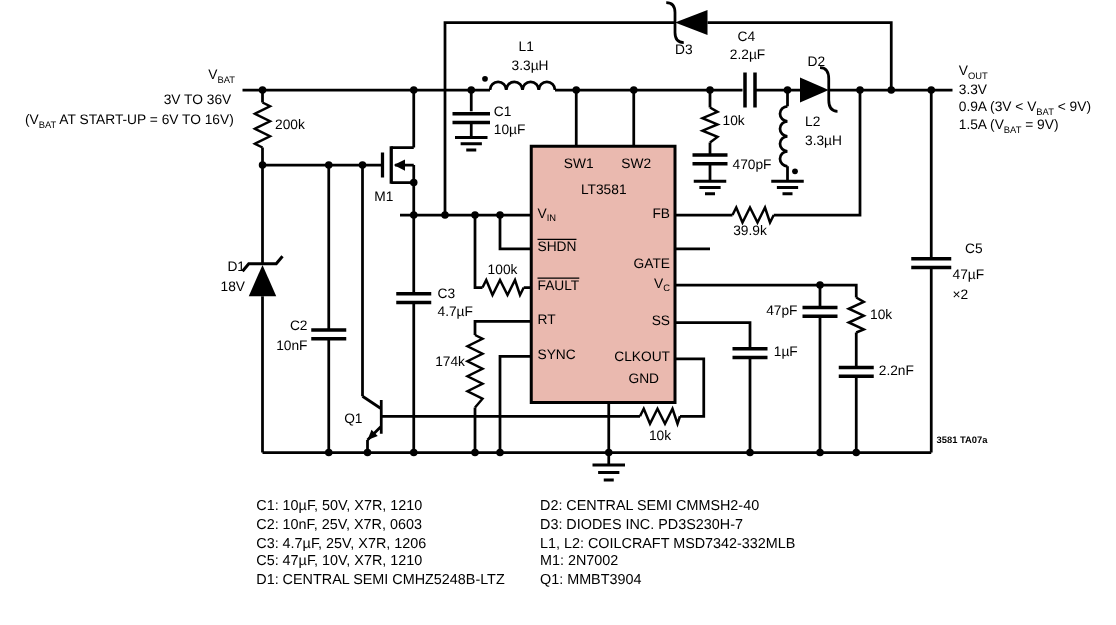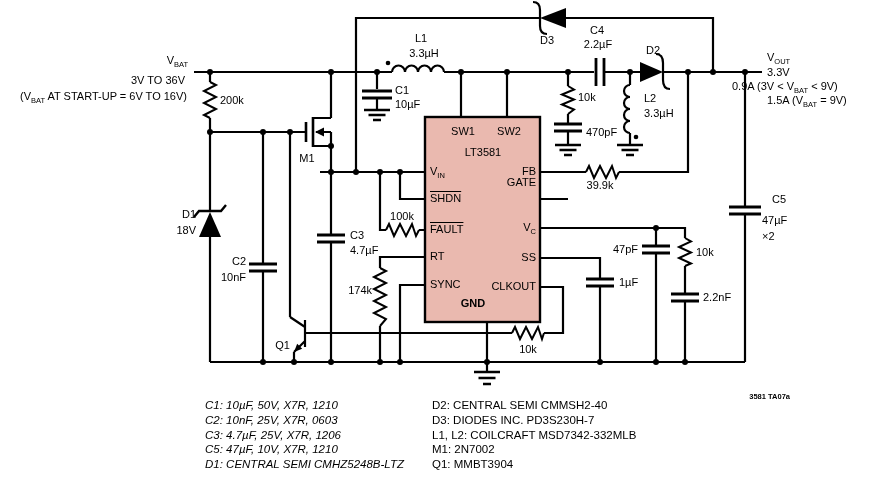--- a/index.html
+++ b/index.html
@@ -136,21 +136,21 @@
     <circle cx="685" cy="362" r="3"></circle>
   </g>
 </svg>
 
 <div class="lbl" style="right:705px;top:54px;"><span>V</span><sub>BAT</sub></div>
 <div class="lbl" style="right:708px;top:74px;">3V TO 36V</div>
 <div class="lbl" style="right:706px;top:90px;"><span>(V</span><sub>BAT</sub><span> AT START-UP = 6V TO 16V)</span></div>
 
 <div class="lbl" style="left:767px;top:51px;"><span>V</span><sub>OUT</sub></div>
 <div class="lbl" style="left:767px;top:66px;">3.3V</div>
-<div class="lbl" style="left:732px;top:80px;"><span>0.9A (3V &lt; V</span><sub>BAT</sub><span> &lt; 9V)</span></div>
+<div class="lbl" style="left:767px;top:80px;"><span>0.9A (3V &lt; V</span><sub>BAT</sub><span> &lt; 9V)</span></div>
 <div class="lbl" style="left:767px;top:94px;"><span>1.5A (V</span><sub>BAT</sub><span> = 9V)</span></div>
 
 <div class="lbl" style="left:220px;top:94px;">200k</div>
 <div class="lbl ctr" style="left:421px;top:32px;">L1</div>
 <div class="lbl ctr" style="left:424px;top:47px;">3.3µH</div>
 <div class="lbl" style="left:395px;top:84px;">C1</div>
 <div class="lbl" style="left:395px;top:98px;">10µF</div>
 <div class="lbl ctr" style="left:547px;top:34px;">D3</div>
 <div class="lbl ctr" style="left:597px;top:24px;">C4</div>
 <div class="lbl ctr" style="left:598px;top:38px;">2.2µF</div>
@@ -162,47 +162,47 @@
 <div class="lbl ctr" style="left:600px;top:179px;">39.9k</div>
 <div class="lbl ctr" style="left:307px;top:152px;">M1</div>
 <div class="lbl" style="right:697px;top:208px;">D1</div>
 <div class="lbl" style="right:697px;top:224px;">18V</div>
 <div class="lbl" style="right:647px;top:255px;">C2</div>
 <div class="lbl" style="right:647px;top:271px;">10nF</div>
 <div class="lbl" style="left:350px;top:229px;">C3</div>
 <div class="lbl" style="left:350px;top:244px;">4.7µF</div>
 <div class="lbl ctr" style="left:402px;top:210px;">100k</div>
 <div class="lbl" style="right:521px;top:284px;">174k</div>
-<div class="lbl" style="right:603px;top:339px;">Q1</div>
+<div class="lbl" style="right:603px;top:329px;">Q1</div>
 <div class="lbl" style="right:255px;top:243px;">47pF</div>
 <div class="lbl" style="left:696px;top:246px;">10k</div>
 <div class="lbl" style="left:703px;top:291px;">2.2nF</div>
 <div class="lbl" style="left:619px;top:276px;">1µF</div>
 <div class="lbl ctr" style="left:528px;top:343px;">10k</div>
 <div class="lbl" style="left:762px;top:193px;padding-left:10px;">C5</div>
 <div class="lbl" style="left:762px;top:214px;">47µF</div>
 <div class="lbl" style="left:762px;top:230px;">×2</div>
-<div class="tiny" style="right:103px;top:347px;margin-top:45px;">3581 TA07a</div>
+<div class="tiny" style="right:103px;top:347px;">3581 TA07a</div>
 
 <div class="lbl ctr" style="left:463px;top:125px;">SW1</div>
 <div class="lbl ctr" style="left:509px;top:125px;">SW2</div>
 <div class="lbl ctr" style="left:483px;top:146px;">LT3581</div>
 <div class="lbl" style="left:430px;top:165px;"><span>V</span><sub>IN</sub></div>
 <div class="lbl bar" style="left:430px;top:192px;">SHDN</div>
 <div class="lbl bar" style="left:430px;top:223px;">FAULT</div>
 <div class="lbl" style="left:430px;top:250px;">RT</div>
 <div class="lbl" style="left:430px;top:278px;">SYNC</div>
 <div class="lbl" style="right:357px;top:165px;">FB</div>
-<div class="lbl" style="right:357px;top:176px;text-align:right;">GATE</div>
+<div class="lbl" style="right:357px;top:205px;text-align:right;">GATE</div>
 <div class="lbl" style="right:357px;top:221px;"><span>V</span><sub>C</sub></div>
 <div class="lbl" style="right:357px;top:251px;">SS</div>
 <div class="lbl" style="right:357px;top:280px;">CLKOUT</div>
-<div class="lbl ctr" style="left:473px;top:297px;font-weight:bold;">GND</div>
-
-<div class="bom" style="left:205px;top:398px;font-style:italic;">
+<div class="lbl ctr" style="left:515px;top:297px;">GND</div>
+
+<div class="bom" style="left:205px;top:398px;">
   <div>C1: 10µF, 50V, X7R, 1210</div>
   <div>C2: 10nF, 25V, X7R, 0603</div>
   <div>C3: 4.7µF, 25V, X7R, 1206</div>
   <div>C5: 47µF, 10V, X7R, 1210</div>
   <div>D1: CENTRAL SEMI CMHZ5248B-LTZ</div>
 </div>
 <div class="bom" style="left:432px;top:398px;">
   <div>D2: CENTRAL SEMI CMMSH2-40</div>
   <div>D3: DIODES INC. PD3S230H-7</div>
   <div>L1, L2: COILCRAFT MSD7342-332MLB</div>

